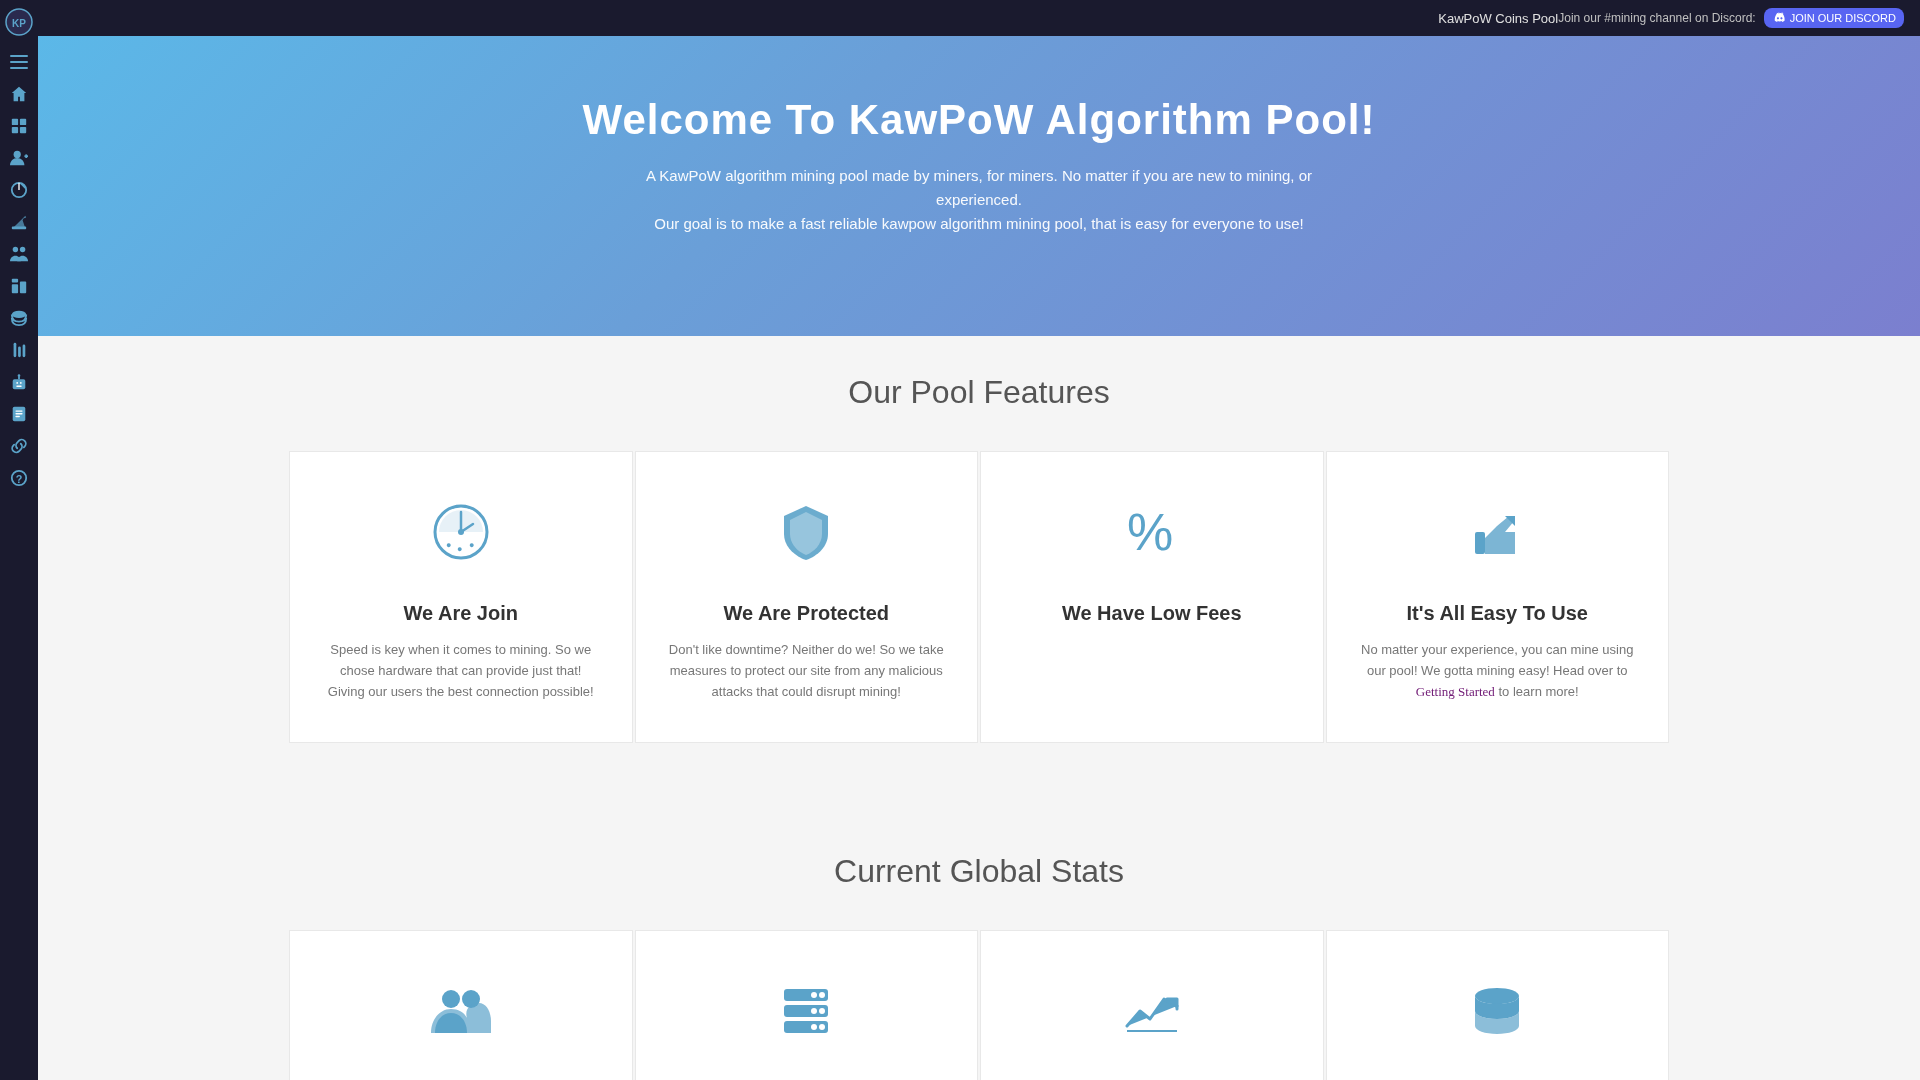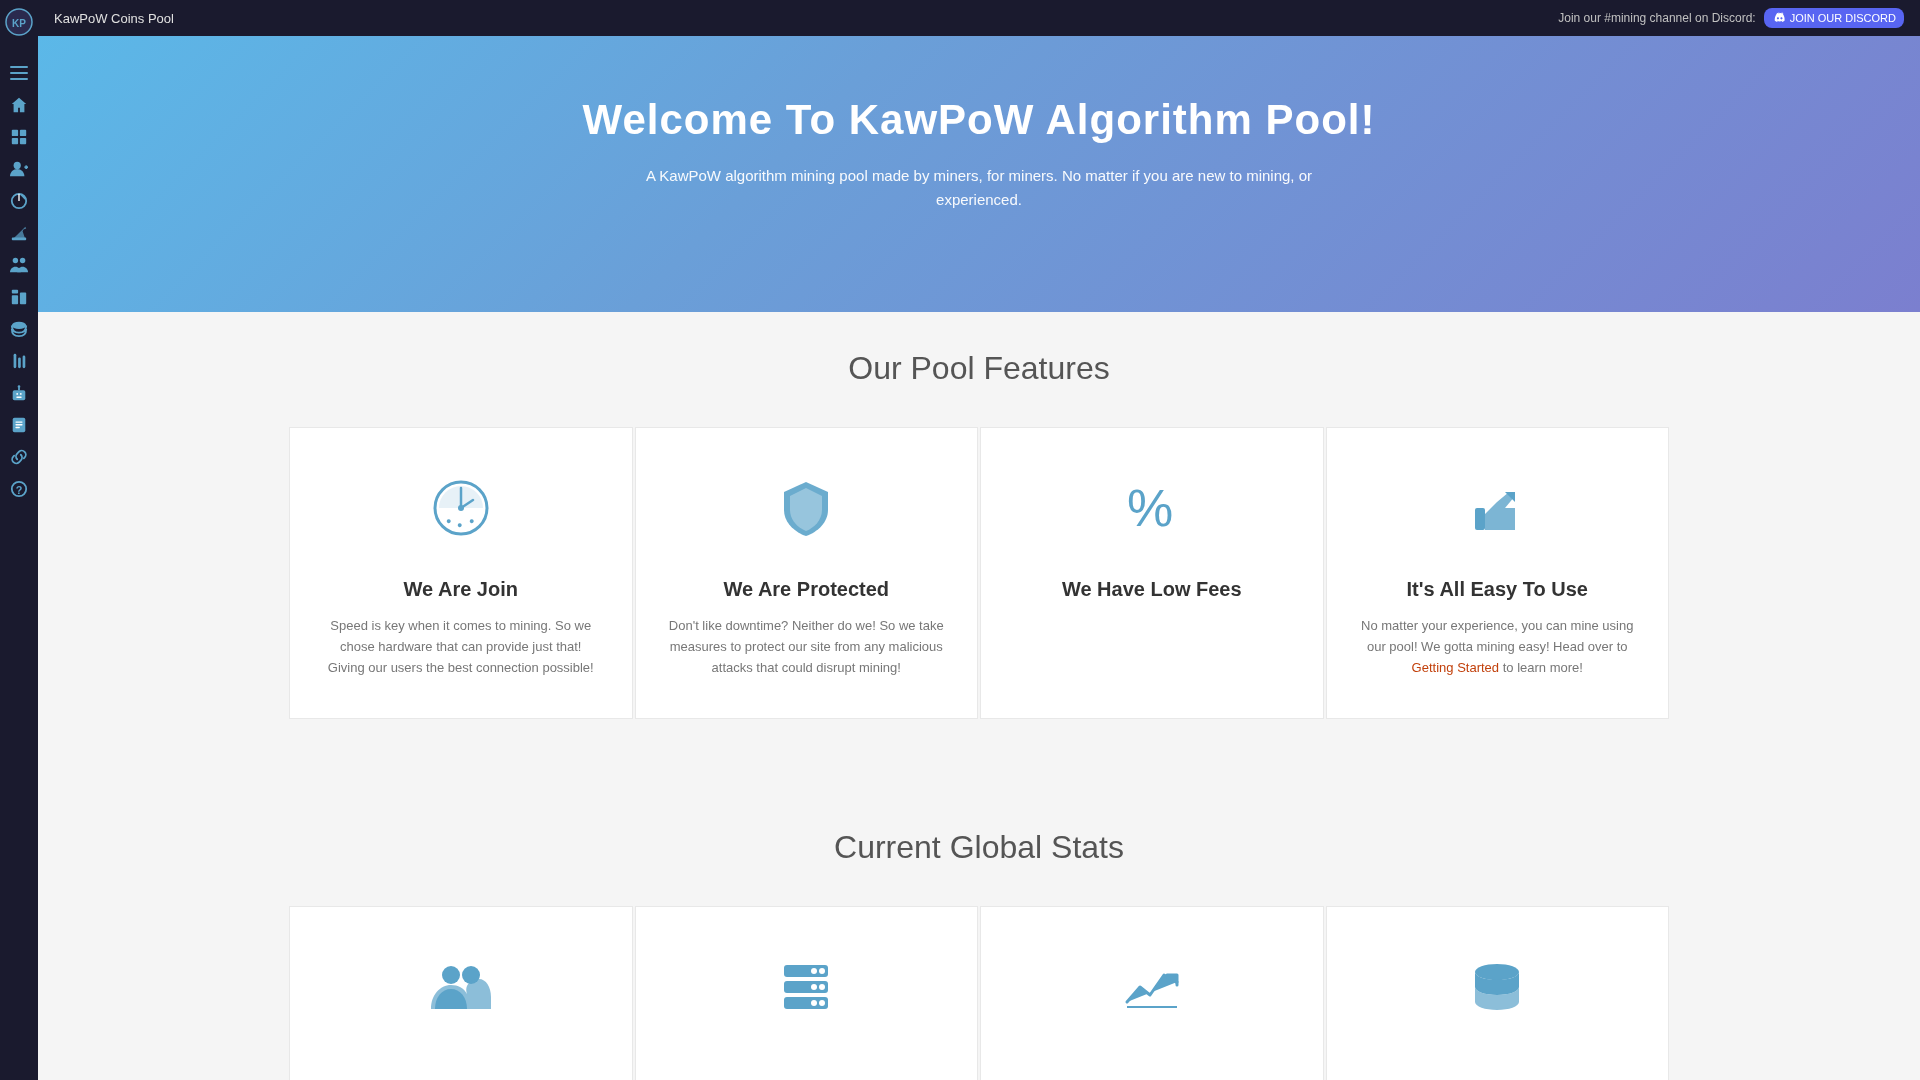--- a/index.html
+++ b/index.html
@@ -13,21 +13,21 @@
       flex-direction: column;
       align-items: center;
       padding: 8px 0;
       gap: 4px;
       flex-shrink: 0;
       z-index: 10;
     }
     .sidebar-logo {
       width: 28px;
       height: 28px;
-      margin-bottom: 19px;
+      margin-bottom: 8px;
     }
     .sidebar-icon {
       width: 32px;
       height: 28px;
       display: flex;
       align-items: center;
       justify-content: center;
       color: #5ba3c9;
       font-size: 14px;
       cursor: pointer;
@@ -43,21 +43,21 @@
       overflow-y: auto;
     }
 
     
     .topbar {
       background: #1a1a2e;
       height: 36px;
       display: flex;
       align-items: center;
       padding: 0 16px;
-      justify-content: space-between;
+      justify-content: flex-end;
       flex-shrink: 0;
     }
     .topbar-title {
       color: #e0e0e0;
       font-size: 13px;
       font-weight: 500;
     }
     .topbar-discord {
       display: flex;
       align-items: center;
@@ -146,23 +146,24 @@
       font-weight: 700;
       color: #333;
       margin-bottom: 15px;
     }
     .feature-desc {
       font-size: 13px;
       color: #777;
       line-height: 1.6;
     }
     .feature-link {
-      color: #c2410c;
+      color: #701a75;
       text-decoration: none;
       cursor: pointer;
+      font-family: Liberation Serif, serif;
     }
 
     
     .stats-section {
       background: #f5f5f5;
       padding: 50px 20px 60px;
       text-align: center;
       flex-shrink: 0;
     }
     .stats-grid {
@@ -326,20 +327,21 @@
         </svg>
         <span>JOIN OUR DISCORD</span>
       </button>
     </div>
   </div>
 
   <div class="hero">
     <h1>Welcome To KawPoW Algorithm Pool!</h1>
     <p>
       <span>A KawPoW algorithm mining pool made by miners, for miners. No matter if you are new to mining, or experienced.</span><br>
+      <span>Our goal is to make a fast reliable kawpow algorithm mining pool, that is easy for everyone to use!</span>
     </p>
   </div>
 
   <div class="features-section">
     <h2 class="section-title">Our Pool Features</h2>
     <div class="features-grid">
 
       <div class="feature-card">
         <div style="display:flex;justify-content:center;margin-bottom:20px;">
           <svg class="icon-svg" viewBox="0 0 60 60" fill="#5ba3c9">

